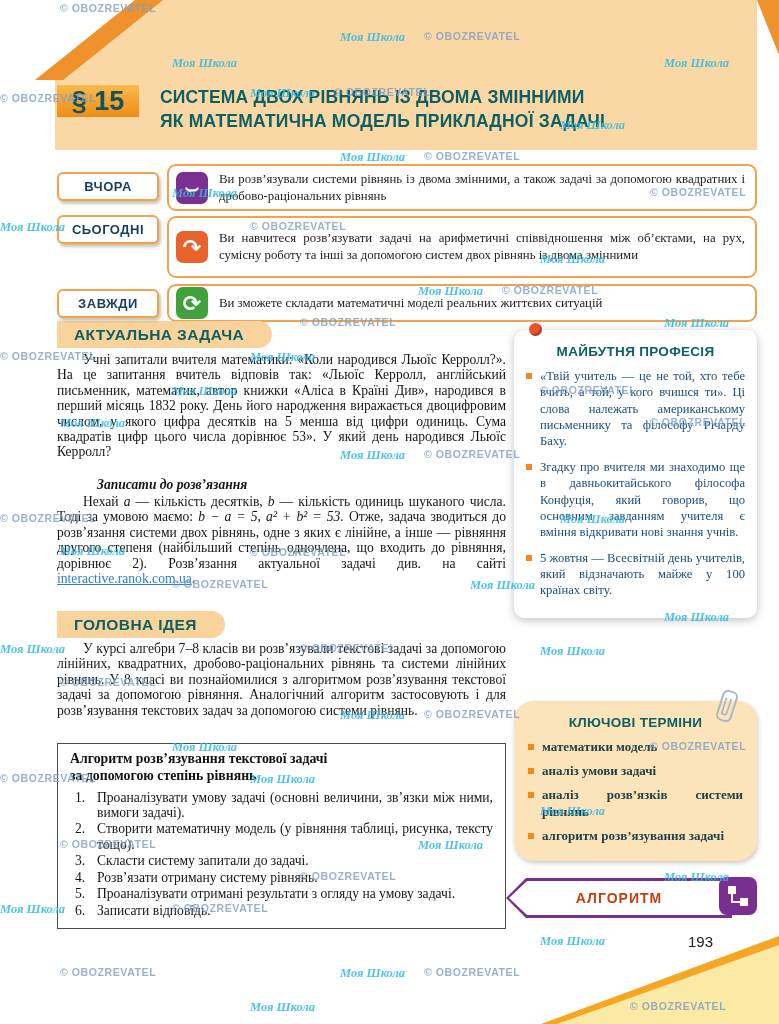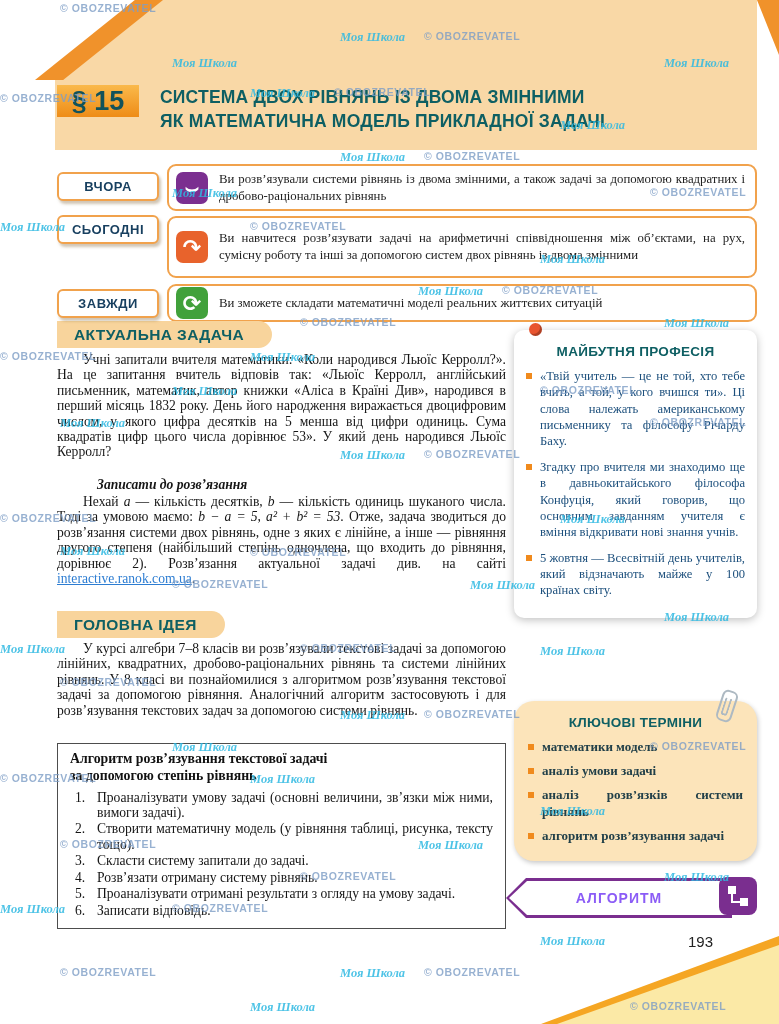--- a/index.html
+++ b/index.html
@@ -84,21 +84,21 @@
   .clip::after{content:"";position:absolute;left:2px;top:6px;width:3px;height:16px;
         border:2px solid #ADB9C2;border-top:none;border-radius:0 0 3px 3px;}
 
   
   .alg-arrow{position:absolute;left:506px;top:878px;width:226px;height:40px;z-index:2;}
   .alg-arrow .outer{position:absolute;inset:0;background:#7A2E8F;
         clip-path:polygon(0 50%,20px 0,100% 0,100% 100%,20px 100%);}
   .alg-arrow .inner{position:absolute;inset:3px;background:#fff;
         clip-path:polygon(0 50%,18px 0,100% 0,100% 100%,18px 100%);
         display:flex;align-items:center;justify-content:center;
-        font:bold 14px "Liberation Sans",sans-serif;color:#8b5cf6;letter-spacing:1px;}
+        font:bold 14px "Liberation Sans",sans-serif;color:#c2410c;letter-spacing:1px;}
   .alg-icon{position:absolute;left:719px;top:877px;width:38px;height:38px;background:#7A2E8F;
         border-radius:8px;display:flex;align-items:center;justify-content:center;z-index:3;}
 
   
   .page-num{position:absolute;right:66px;bottom:74px;font:15px "Liberation Sans",sans-serif;
         color:#222;z-index:3;}
 
   
   .wm{position:absolute;pointer-events:none;white-space:nowrap;z-index:40;}
   .wm-o{color:#7E9EC6;font:bold 10.5px "Liberation Sans",sans-serif;letter-spacing:.6px;opacity:.8;}

